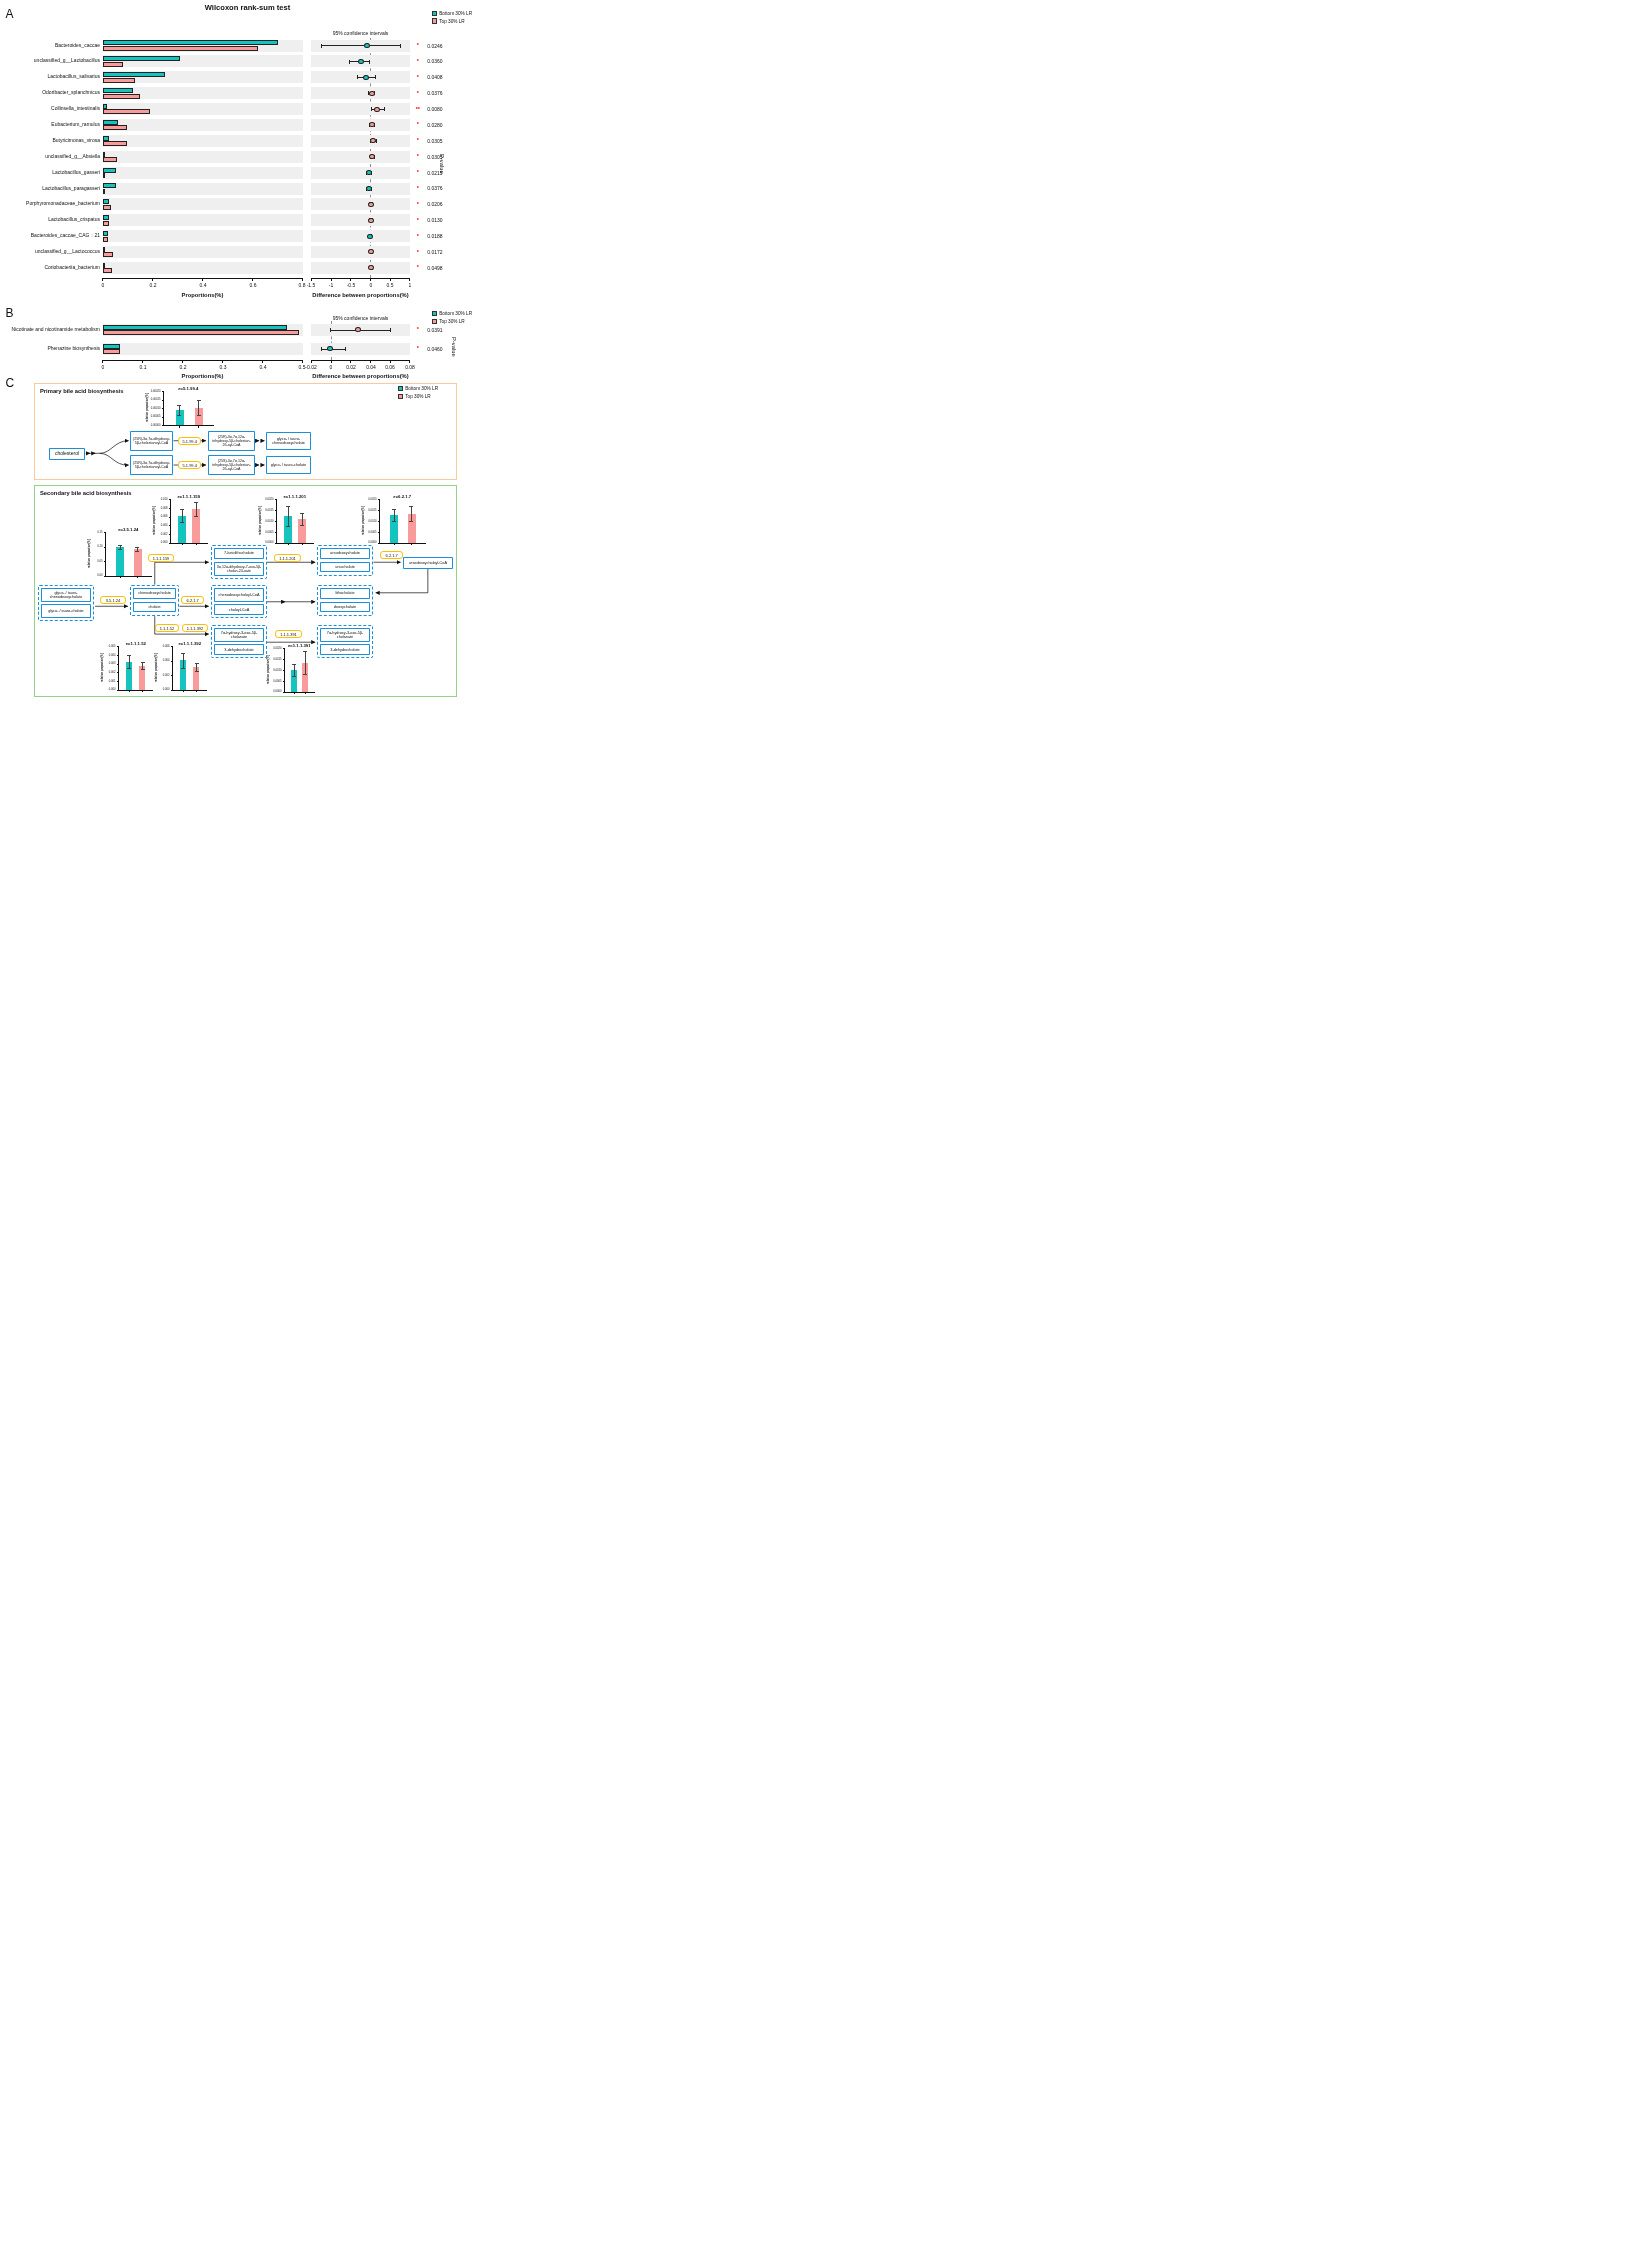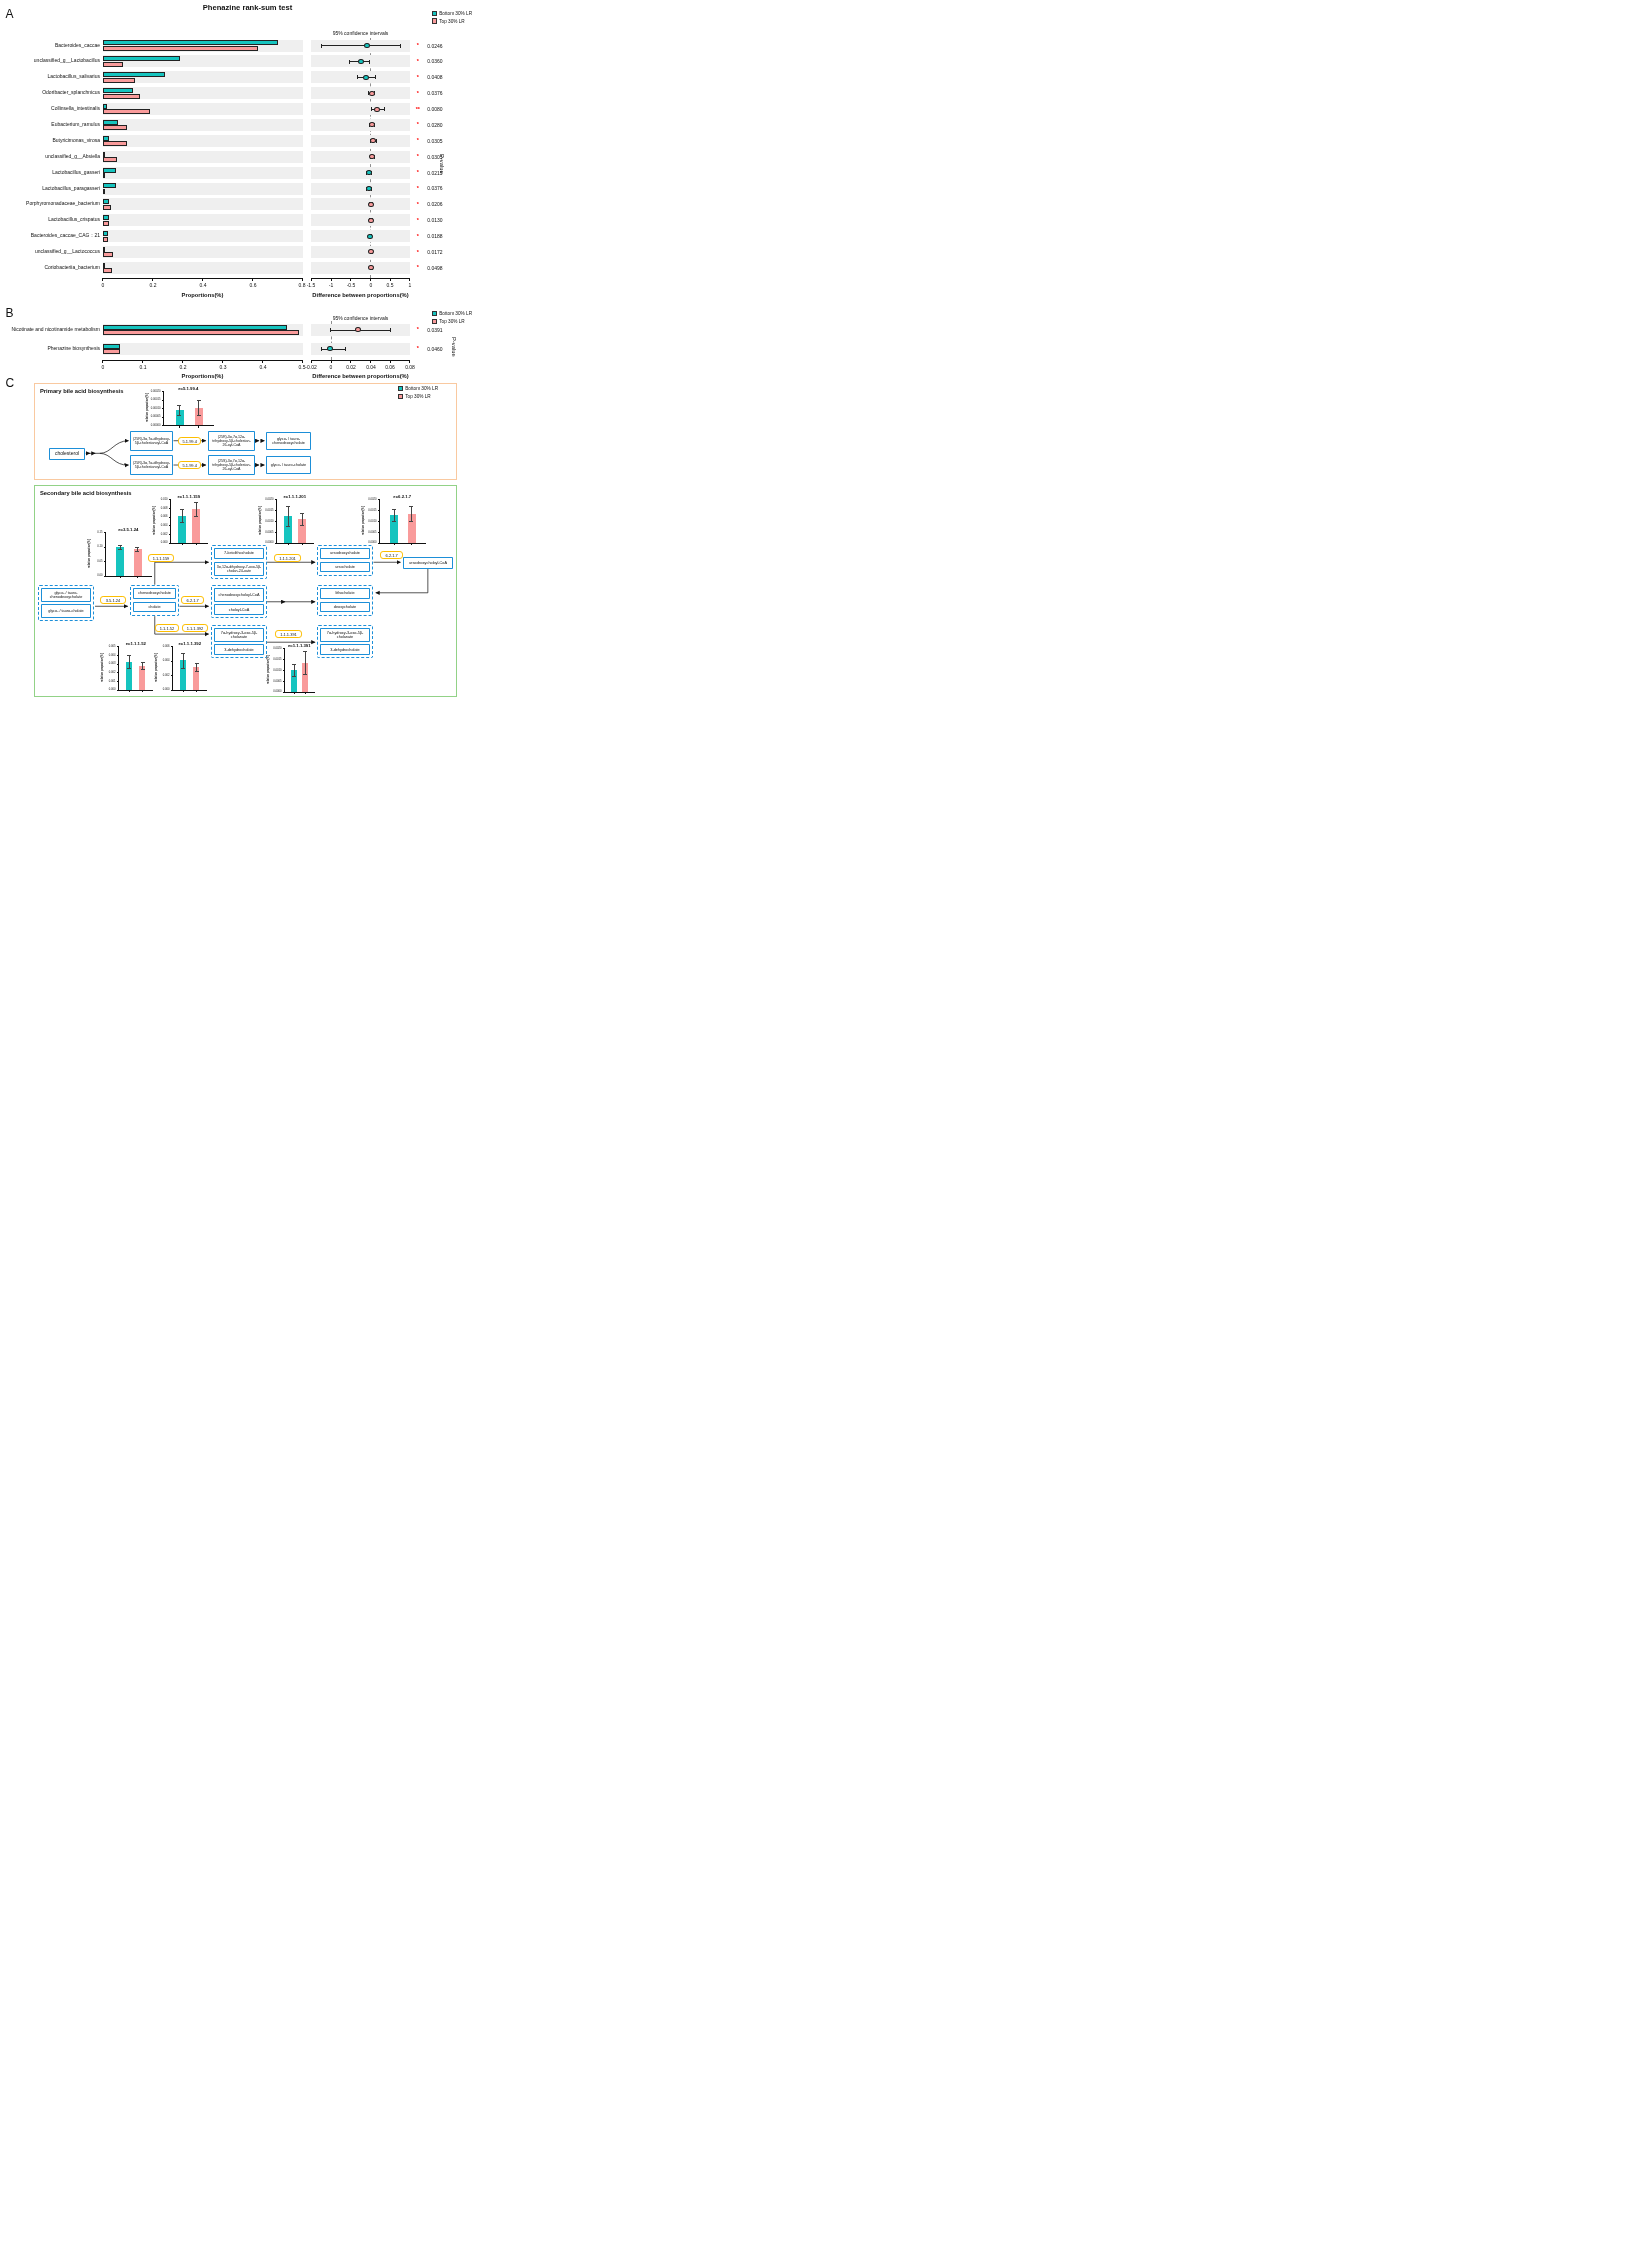--- a/index.html
+++ b/index.html
@@ -50,21 +50,21 @@
   .mini .mtl{position:absolute;font-size:2.7px;text-align:right;}
   .mini .mbar{position:absolute;box-sizing:border-box;}
   .mini .merr{position:absolute;background:#444;}
   svg{position:absolute;overflow:visible;}
 </style>
 </head>
 <body>
 
 <div id="page">
 
-  <div class="abs ttl" style="left:0;top:2.7px;width:495px;">Phenazine rank-sum test</div>
+  <div class="abs ttl" style="left:0;top:2.7px;width:495px;">Wilcoxon rank-sum test</div>
   <div class="abs plabel" style="left:5.4px;top:7.2px;">A</div>
 
   <div class="abs legend" style="left:432px;top:10.8px;">
     <div class="lgrow">
       <span class="sw sw-b"></span>
       <span class="lgtxt">Bottom 30% LR</span>
     </div>
     <div class="lgrow">
       <span class="sw sw-t"></span>
       <span class="lgtxt">Top 30% LR</span>

